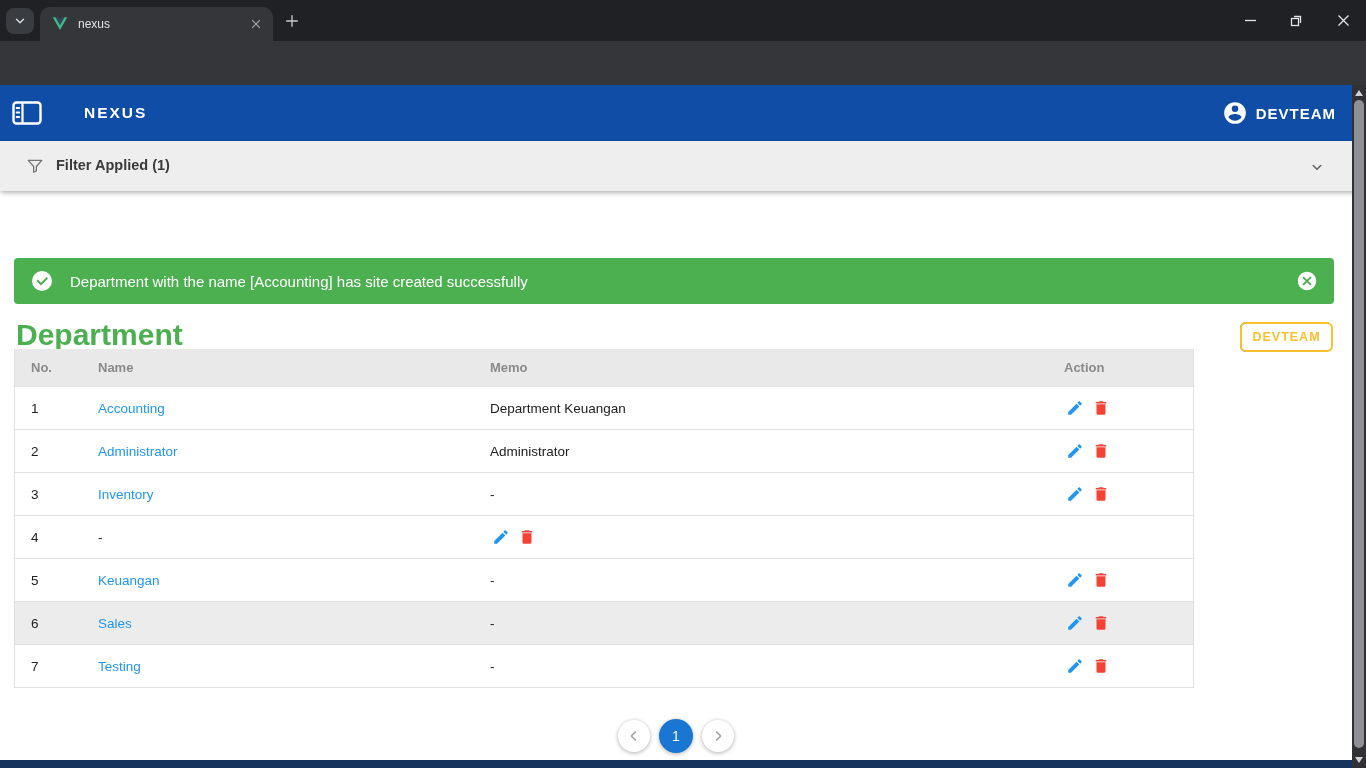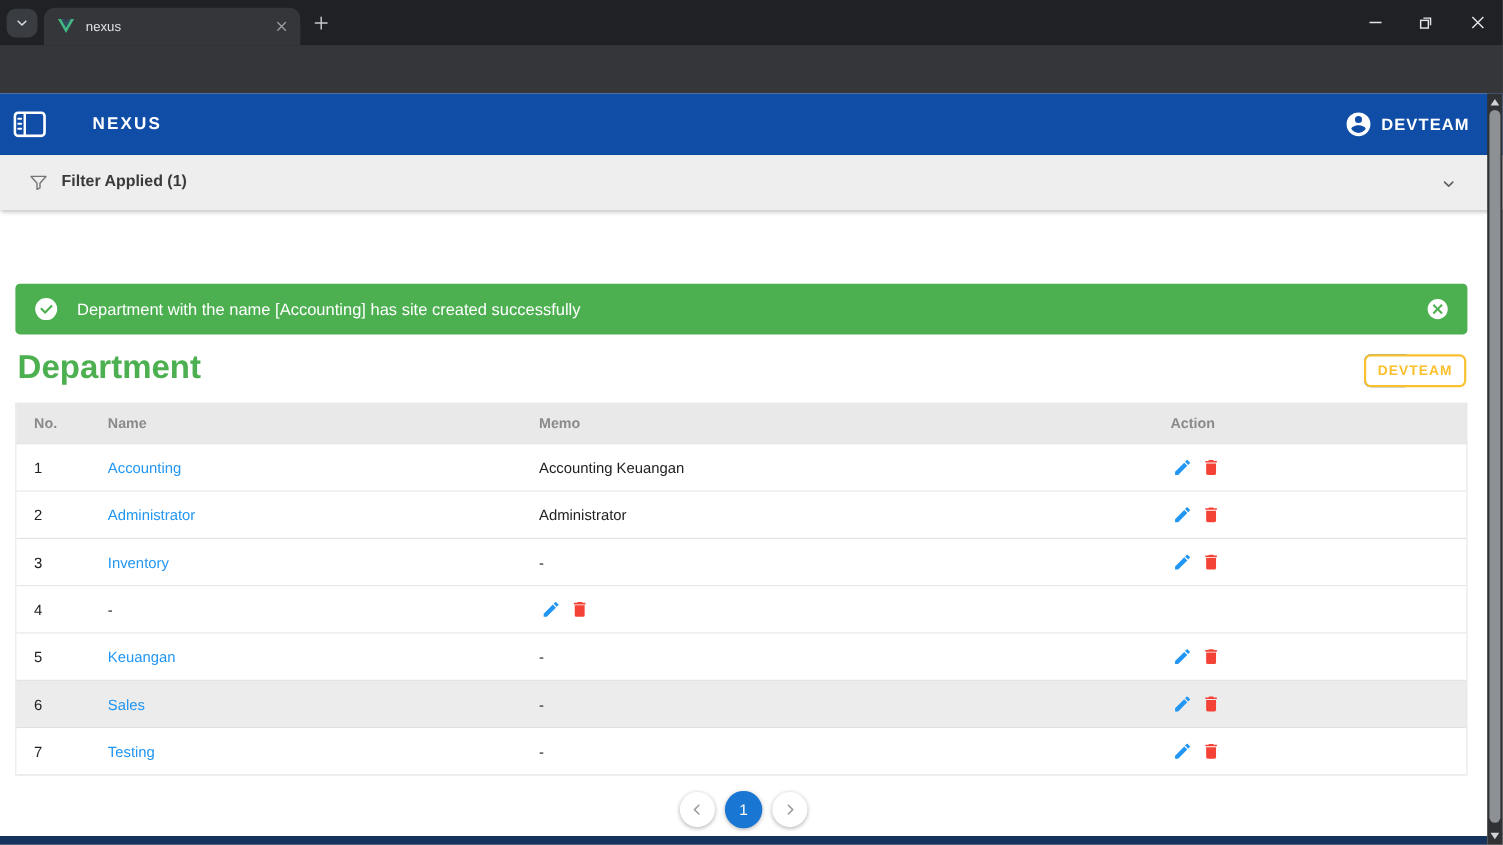--- a/index.html
+++ b/index.html
@@ -57,21 +57,21 @@
   .alert{position:absolute;top:173px;left:14px;width:1320px;height:46px;border-radius:4px;
     background:var(--success-green);display:flex;align-items:center;padding:0 16px}
   .alert-msg{color:#fff;font-size:15px;font-weight:500;margin-left:16px;flex:1}
 
   .heading{position:absolute;left:16px;top:233px;font-size:30px;font-weight:700;color:var(--heading-green)}
   .btn{position:absolute;top:237px;height:30px;border-radius:6px;background:#fff;display:flex;
     align-items:center;justify-content:center;font-size:12.5px;font-weight:700;letter-spacing:1px;cursor:pointer}
   .btn-add{left:1240px;width:43px;border:2px solid var(--add-blue);color:var(--add-blue)}
   .btn-refresh{left:1240px;width:93px;border:2px solid var(--refresh-amber);color:var(--refresh-amber)}
 
-  .table{position:absolute;left:14px;top:281px;width:1320px;border-left:1px solid #e0e0e0;border-right:1px solid #e0e0e0}
+  .table{position:absolute;left:14px;top:264px;width:1180px;border-left:1px solid #e0e0e0;border-right:1px solid #e0e0e0}
   .trow{display:grid;grid-template-columns:83px 392px 574px 1fr;align-items:center}
   .thead{height:38px;background:#e9e9e9;color:#8a8a8a;font-size:13px;font-weight:700;border-bottom:1px solid #e0e0e0}
   .tbody-row{height:43px;background:#fff;border-bottom:1px solid #e0e0e0;font-size:13.5px;color:#212121}
   .tbody-row.hl{background:#ececec}
   .c-no{padding-left:16px}
   .c-name a{color:var(--link-blue);text-decoration:none;cursor:pointer}
   .c-action{display:flex;align-items:center;gap:8px;padding-left:2px}
   .icon-btn{display:flex;align-items:center;cursor:pointer}
 
   .pagination{position:absolute;left:0;top:633px;width:1352px;height:36px;display:flex;
@@ -234,21 +234,21 @@
       <div class="trow thead">
         <div class="c-no">No.</div>
         <div class="c-name">Name</div>
         <div class="c-memo">Memo</div>
         <div class="c-action-h">Action</div>
       </div>
 
       <div class="trow tbody-row">
         <div class="c-no">1</div>
         <div class="c-name"><a>Accounting</a></div>
-        <div class="c-memo">Accounting Keuangan</div>
+        <div class="c-memo">Department Keuangan</div>
         <div class="c-action">
             <span class="icon-btn">
               <svg width="18" height="18" viewBox="0 0 24 24">
                 <path d="M20.71,7.04C21.1,6.65 21.1,6 20.71,5.63L18.37,3.29C18,2.9 17.35,2.9 16.96,3.29L15.12,5.12L18.87,8.87M3,17.25V21H6.75L17.81,9.93L14.06,6.18L3,17.25Z" fill="var(--link-blue)"></path>
               </svg>
             </span>
             <span class="icon-btn">
               <svg width="18" height="18" viewBox="0 0 24 24">
                 <path d="M19,4H15.5L14.5,3H9.5L8.5,4H5V6H19M6,19A2,2 0 0,0 8,21H16A2,2 0 0,0 18,19V7H6V19Z" fill="var(--delete-red)"></path>
               </svg>

